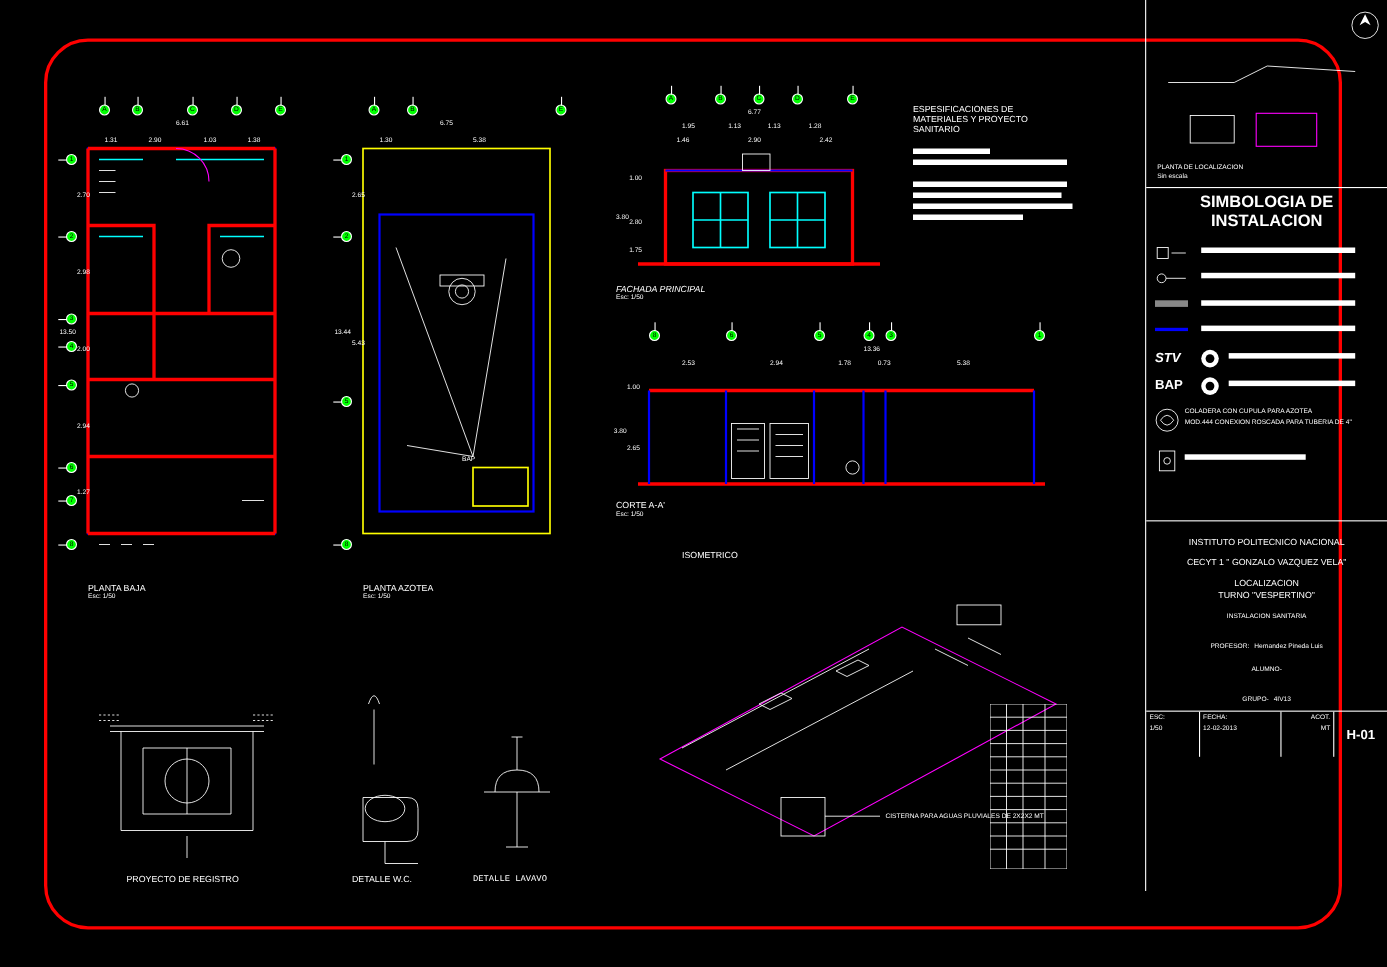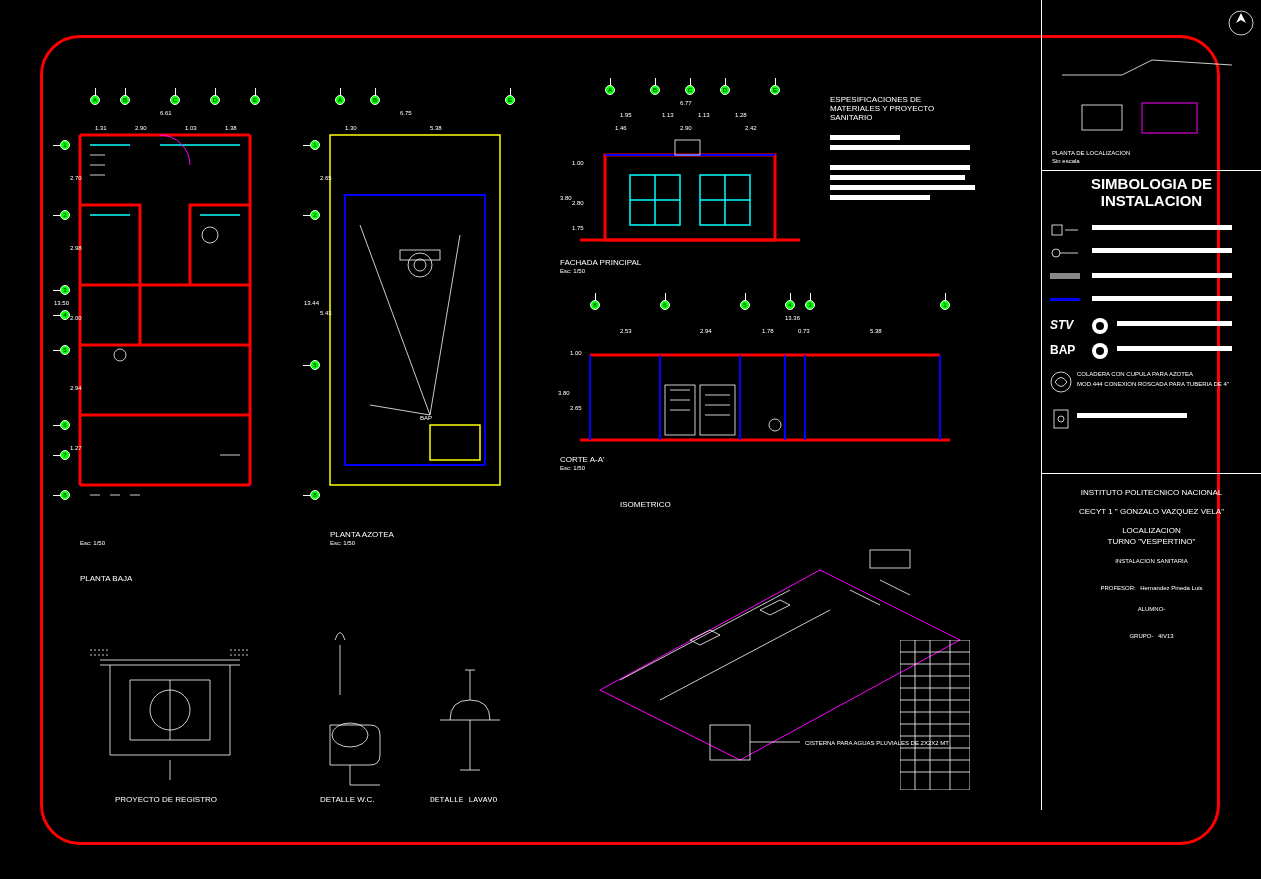--- a/index.html
+++ b/index.html
@@ -54,21 +54,21 @@
 <div class="txt txt-sm" style="left:95px; top:125px;">1.31</div>
 <div class="txt txt-sm" style="left:135px; top:125px;">2.90</div>
 <div class="txt txt-sm" style="left:185px; top:125px;">1.03</div>
 <div class="txt txt-sm" style="left:225px; top:125px;">1.38</div>
 <div class="txt txt-sm" style="left:70px; top:175px;">2.70</div>
 <div class="txt txt-sm" style="left:70px; top:245px;">2.98</div>
 <div class="txt txt-sm" style="left:54px; top:300px;">13.50</div>
 <div class="txt txt-sm" style="left:70px; top:315px;">2.00</div>
 <div class="txt txt-sm" style="left:70px; top:385px;">2.94</div>
 <div class="txt txt-sm" style="left:70px; top:445px;">1.27</div>
-<div class="txt" style="left:80px; top:530px;margin-top:44px;">PLANTA BAJA</div>
+<div class="txt" style="left:80px; top:530px;">PLANTA BAJA</div>
 <div class="txt txt-sm" style="left:80px; top:540px;">Esc: 1/50</div>
 
 <svg style="left:310px; top:105px;" width="220" height="430">
 <rect x="20" y="30" width="170" height="350" class="wall-yellow"></rect>
 <rect x="35" y="90" width="140" height="270" class="wall-blue"></rect>
 <circle cx="110" cy="160" r="12" class="wall-white"></circle>
 <circle cx="110" cy="160" r="6" class="wall-white"></circle>
 <rect x="120" y="320" width="50" height="35" class="wall-yellow"></rect>
 <line x1="50" y1="120" x2="120" y2="310" class="wall-white"></line>
 <line x1="150" y1="130" x2="120" y2="310" class="wall-white"></line>
@@ -114,21 +114,21 @@
 <div class="txt txt-sm" style="left:662px; top:112px;">1.13</div>
 <div class="txt txt-sm" style="left:698px; top:112px;">1.13</div>
 <div class="txt txt-sm" style="left:735px; top:112px;">1.28</div>
 <div class="txt txt-sm" style="left:615px; top:125px;">1.46</div>
 <div class="txt txt-sm" style="left:680px; top:125px;">2.90</div>
 <div class="txt txt-sm" style="left:745px; top:125px;">2.42</div>
 <div class="txt txt-sm" style="left:572px; top:160px;">1.00</div>
 <div class="txt txt-sm" style="left:560px; top:195px;">3.80</div>
 <div class="txt txt-sm" style="left:572px; top:200px;">2.80</div>
 <div class="txt txt-sm" style="left:572px; top:225px;">1.75</div>
-<div class="txt" style="left:560px; top:258px;">FACHADA PRINCIPAL</div>
+<div class="txt" style="left:560px; top:258px;font-style:italic;">FACHADA PRINCIPAL</div>
 <div class="txt txt-sm" style="left:560px; top:268px;">Esc: 1/50</div>
 
 <svg style="left:560px; top:300px;" width="400" height="160">
 <line x1="20" y1="140" x2="390" y2="140" class="wall-red" stroke-width="4"></line>
 <line x1="30" y1="55" x2="380" y2="55" class="wall-red"></line>
 <line x1="30" y1="55" x2="30" y2="140" class="wall-blue"></line>
 <line x1="100" y1="55" x2="100" y2="140" class="wall-blue"></line>
 <line x1="180" y1="55" x2="180" y2="140" class="wall-blue"></line>
 <line x1="225" y1="55" x2="225" y2="140" class="wall-blue"></line>
 <line x1="245" y1="55" x2="245" y2="140" class="wall-blue"></line>
@@ -276,13 +276,30 @@
 <span class="txt txt-sm" style="position:static;">PROFESOR:</span>
 <span class="txt txt-sm" style="position:static;">Hernandez Pineda Luis</span>
 </div>
 <div class="txt txt-sm" style="position:static; margin-top:12px;">ALUMNO-</div>
 <div style="margin-top:12px;">
 <span class="txt txt-sm" style="position:static;">GRUPO-</span>
 <span class="txt txt-sm" style="position:static;">4IV13</span>
 </div>
 </div>
 
+<div class="tb-row" style="display:flex; height:42px; padding:0;">
+<div style="flex:1; border-right:1px solid #fff; padding:3px;">
+<div class="txt txt-sm" style="position:static;">ESC:</div>
+<div class="txt txt-sm" style="position:static; margin-top:4px;">1/50</div>
+</div>
+<div style="flex:1.6; border-right:1px solid #fff; padding:3px;">
+<div class="txt txt-sm" style="position:static;">FECHA:</div>
+<div class="txt txt-sm" style="position:static; margin-top:4px;">12-02-2013</div>
+</div>
+<div style="flex:1; border-right:1px solid #fff; padding:3px; text-align:right;">
+<div class="txt txt-sm" style="position:static;">ACOT.</div>
+<div class="txt txt-sm" style="position:static; margin-top:4px;">MT</div>
+</div>
+<div style="flex:1; padding:3px; display:flex; align-items:center; justify-content:center;">
+<div class="txt txt-lg" style="position:static;">H-01</div>
+</div>
+</div>
 </div>
 
 </body></html>

